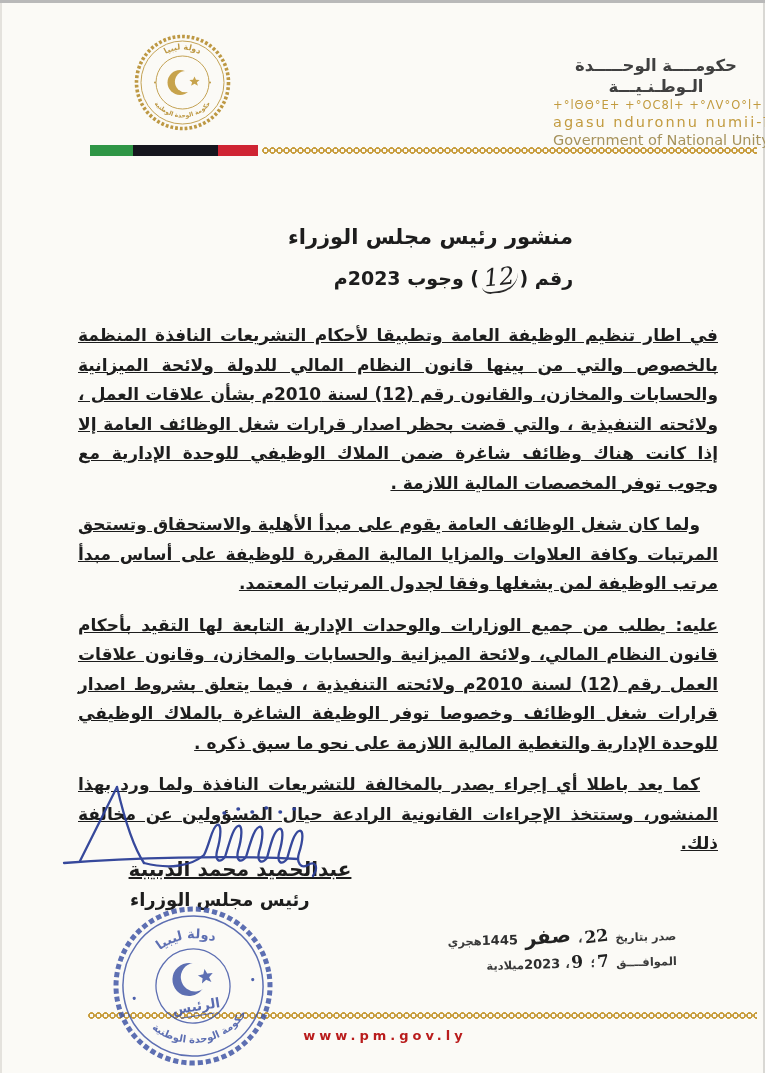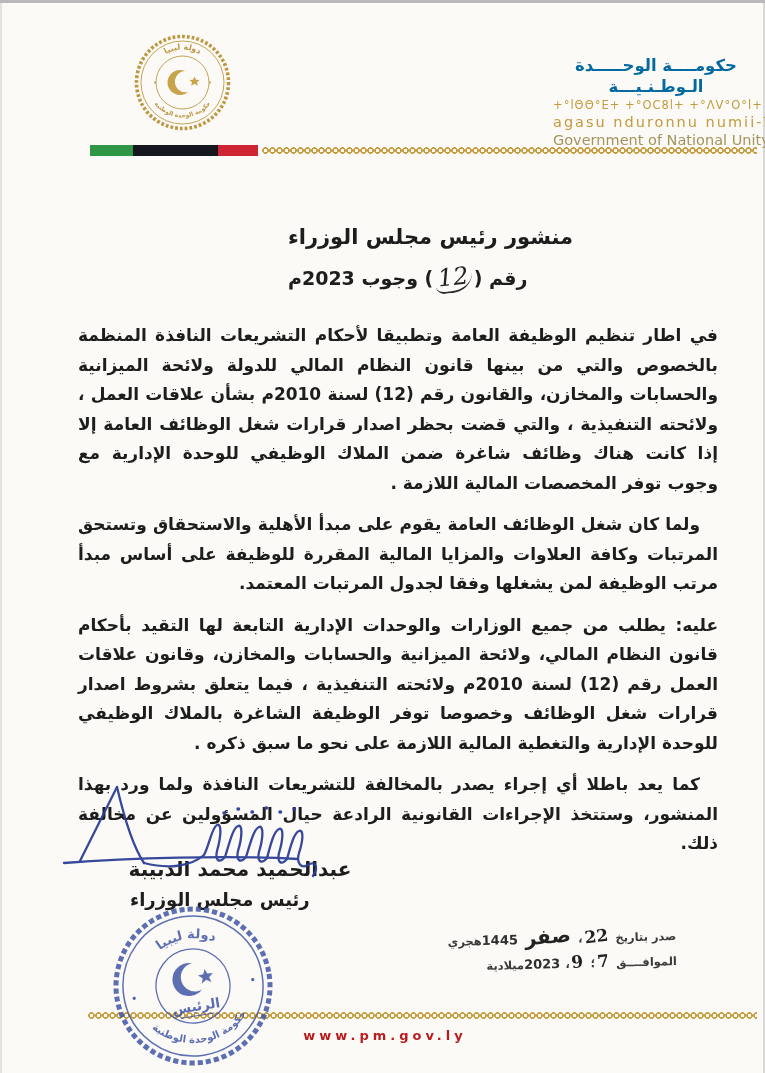--- a/index.html
+++ b/index.html
@@ -6,57 +6,57 @@
   .page{
     position:relative;width:765px;height:1073px;margin:0 auto;
     background:#fbfaf6;overflow:hidden;
     font-family:"DejaVu Sans",sans-serif;color:#1d1d1d;
     border-top:3px solid #b9b9b9;
     box-shadow:inset -2px 0 0 #d9d8d4, inset 2px 0 0 #e4e2dd, inset 0 -1px 0 #e6e4df;
   }
   
   .seal{position:absolute;left:134px;top:29px;}
   .org-block{position:absolute;top:52px;right:6px;width:206px;text-align:center;}
-  .org-ar{font-size:16.5px;font-weight:bold;color:#0369a1;direction:rtl;line-height:21px;}
+  .org-ar{font-size:16.5px;font-weight:bold;color:#404040;direction:rtl;line-height:21px;}
   .org-berber{font-size:11.5px;color:#c29b3f;letter-spacing:1px;line-height:17px;white-space:nowrap;}
   .org-latin{font-size:14.5px;color:#c29b3f;letter-spacing:2px;line-height:17px;white-space:nowrap;}
   .org-en{font-size:14.5px;color:#a6925c;line-height:18px;white-space:nowrap;}
   
   .flag-band{position:absolute;left:90px;top:142px;height:11px;display:flex;}
   .flag-band .green{width:43px;background:#2f9646;}
   .flag-band .black{width:85px;background:#16161e;}
   .flag-band .red{width:40px;background:#cf2433;}
   .chain{
     background-image:radial-gradient(circle at 3.5px 4.5px, rgba(0,0,0,0) 1.7px, #c89d3e 2px, #c89d3e 3.1px, rgba(0,0,0,0) 3.5px);
     background-size:7px 9px;background-repeat:repeat-x;height:9px;
   }
   .chain-top{position:absolute;left:262px;right:8px;top:143px;}
   .chain-bottom{position:absolute;left:88px;right:8px;top:1008px;z-index:1;}
   
-  .title-block{position:absolute;left:288px;top:222px;direction:rtl;text-align:left;}
+  .title-block{position:absolute;left:288px;top:222px;direction:rtl;text-align:right;}
   .title-line1{font-size:21px;font-weight:bold;white-space:nowrap;margin:0;}
   .title-line2{font-size:19px;font-weight:bold;white-space:nowrap;margin:14px 0 0 0;}
   .hand-number{
     font-family:"DejaVu Serif",serif;font-style:italic;font-weight:normal;
     font-size:24px;display:inline-block;transform:rotate(-6deg);
     border-bottom:2px solid #2b2b2b;border-radius:0 0 60% 25%;
     padding:0 3px;margin:0 2px;color:#222;
   }
   
   .body-text{
     position:absolute;left:78px;width:640px;top:318px;
     direction:rtl;text-align:justify;font-size:17px;font-weight:bold;
     line-height:29.5px;color:#1d1d1d;
   }
-  .body-text p{margin:0 0 12px 0;}
+  .body-text p{margin:0 0 12px 0;text-decoration:underline;}
   .body-text p.indent{text-indent:18px;}
   
   .sig-svg{position:absolute;left:58px;top:780px;z-index:3;}
   .sig-name{position:absolute;left:100px;top:854px;width:280px;text-align:center;
-    direction:rtl;font-size:20px;font-weight:bold;z-index:2;white-space:nowrap;}
+    direction:rtl;font-size:20px;font-weight:bold;z-index:2;white-space:nowrap;text-decoration:underline;}
   .sig-role{position:absolute;left:130px;top:886px;width:190px;text-align:left;
     direction:rtl;font-size:18px;font-weight:bold;z-index:2;white-space:nowrap;}
   
   .stamp{position:absolute;left:110px;top:900px;z-index:2;transform:rotate(-9deg);opacity:.93;}
   
   .date-block{position:absolute;right:88px;top:922px;direction:rtl;text-align:right;
     color:#3a3a3a;line-height:23px;transform:rotate(-1.5deg);white-space:nowrap;}
   .dt-small{font-size:11.5px;font-weight:bold;}
   .dt-print{font-size:13px;font-weight:bold;color:#2e2e2e;}
   .dt-hand{font-family:"DejaVu Serif",serif;font-size:17px;font-weight:bold;color:#222;

